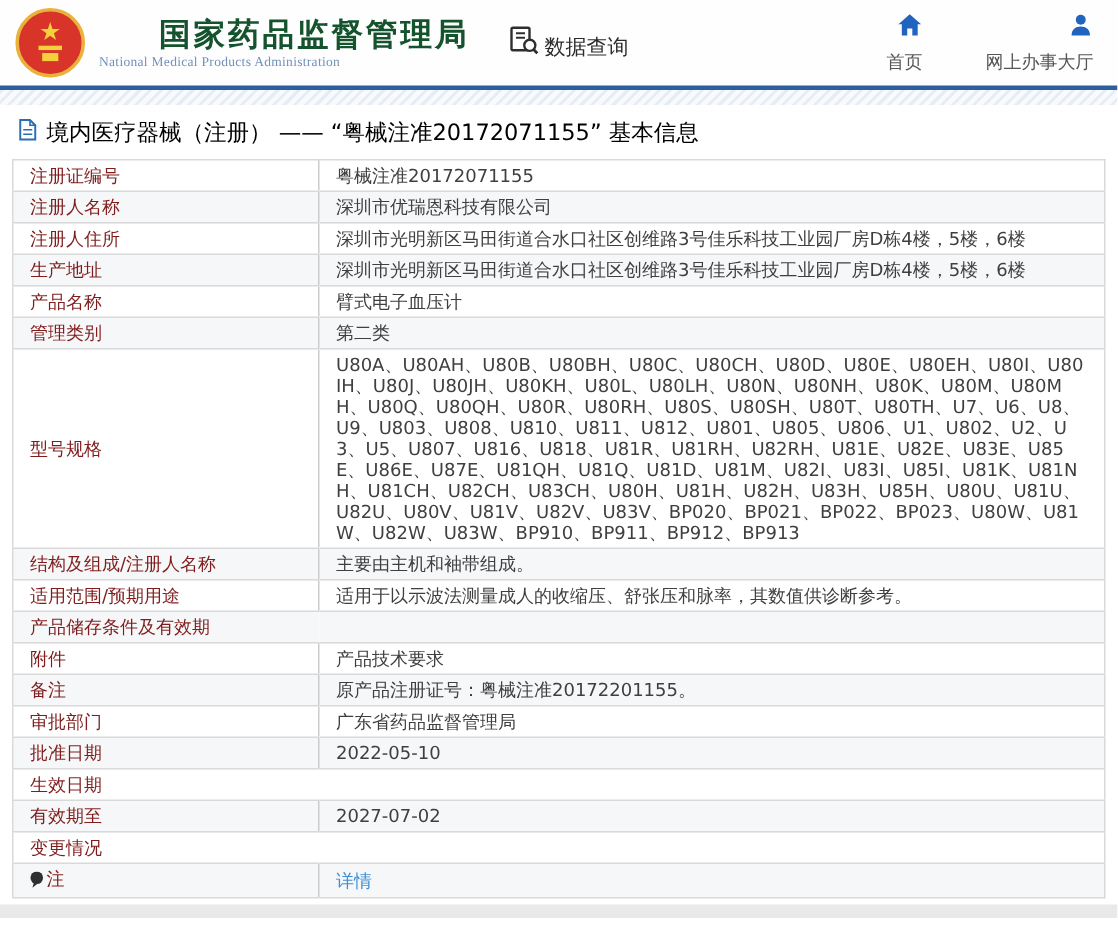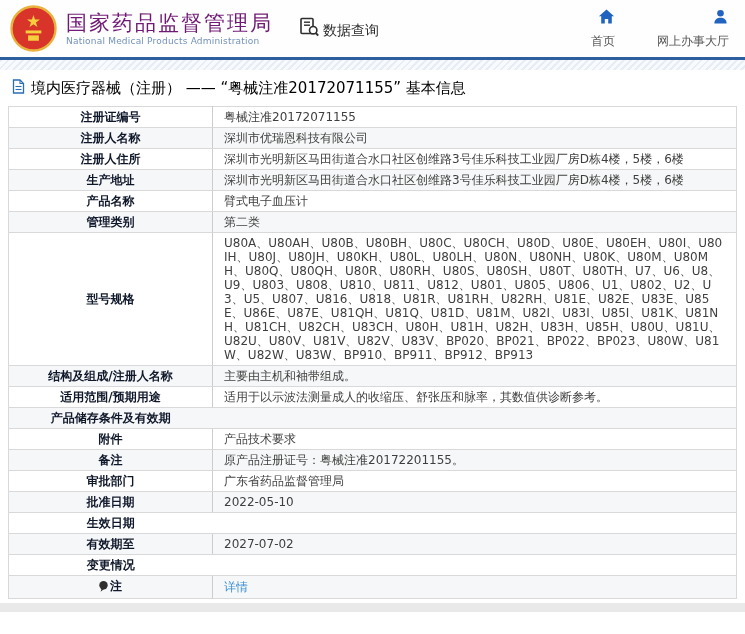--- a/index.html
+++ b/index.html
@@ -12,24 +12,24 @@
 
   
   .site-header {
     height:60px; display:flex; align-items:center;
     padding:0 16px 0 10px; background:#fefefe;
     border-bottom:3px solid #2d5f9f;
   }
   .emblem-wrap { width:47px; height:47px; flex:0 0 auto; }
   .org-names { margin-left:9px; }
   .org-cn {
-    font-size:21px; font-weight:normal; color:#701a75;
-    letter-spacing:2px; line-height:25px; white-space:nowrap;
-  }
-  .org-en { font-size:9px; color:#7291ba; letter-spacing:.2px; white-space:nowrap; }
+    font-size:21px; font-weight:bold; color:#14532d;
+    letter-spacing:2px; line-height:25px; white-space:nowrap;margin-left:40px;
+  }
+  .org-en { font-size:9px; color:#7291ba; letter-spacing:.2px; white-space:nowrap;font-family:Liberation Serif, serif; }
   .data-query {
     display:flex; align-items:flex-end; gap:4px;
     margin-left:26px; font-size:14px; font-weight:normal; color:#2b2b2b;
     cursor:pointer;
   }
   .header-spacer { flex:1; }
   .nav-item {
     display:flex; flex-direction:column; align-items:flex-end;
     margin-left:42px; cursor:pointer;
   }
@@ -50,21 +50,21 @@
   }
   .breadcrumb svg { flex:0 0 auto; }
 
   table.info-table {
     width:100%; border-collapse:collapse;
     border:1px solid #d9d9d9; border-bottom:none;
     table-layout:fixed;
   }
   table.info-table tr:nth-child(even) { background:#f6f7f8; }
   table.info-table th {
-    width:204px; text-align:center; font-weight:bold; color:#0f172a;
+    width:204px; text-align:left; font-weight:normal; color:#7f1d1d;
   }
   table.info-table th, table.info-table td {
     font-size:12px; line-height:14px; padding:3px 11px;
     border-bottom:1px solid #d9d9d9; vertical-align:middle;
   }
   table.info-table td { border-left:1px solid #cccccc; color:#3f3f3f; }
   table.info-table tr.empty td { border-left:none; }
   td.models { word-break:break-all; line-height:14px; padding:4px 11px; }
   a.detail { color:#3d8fd6; text-decoration:none; cursor:pointer;font-family:Liberation Serif, serif; }
   .note-icon { display:inline-block; vertical-align:-2px; margin-right:2px; }

